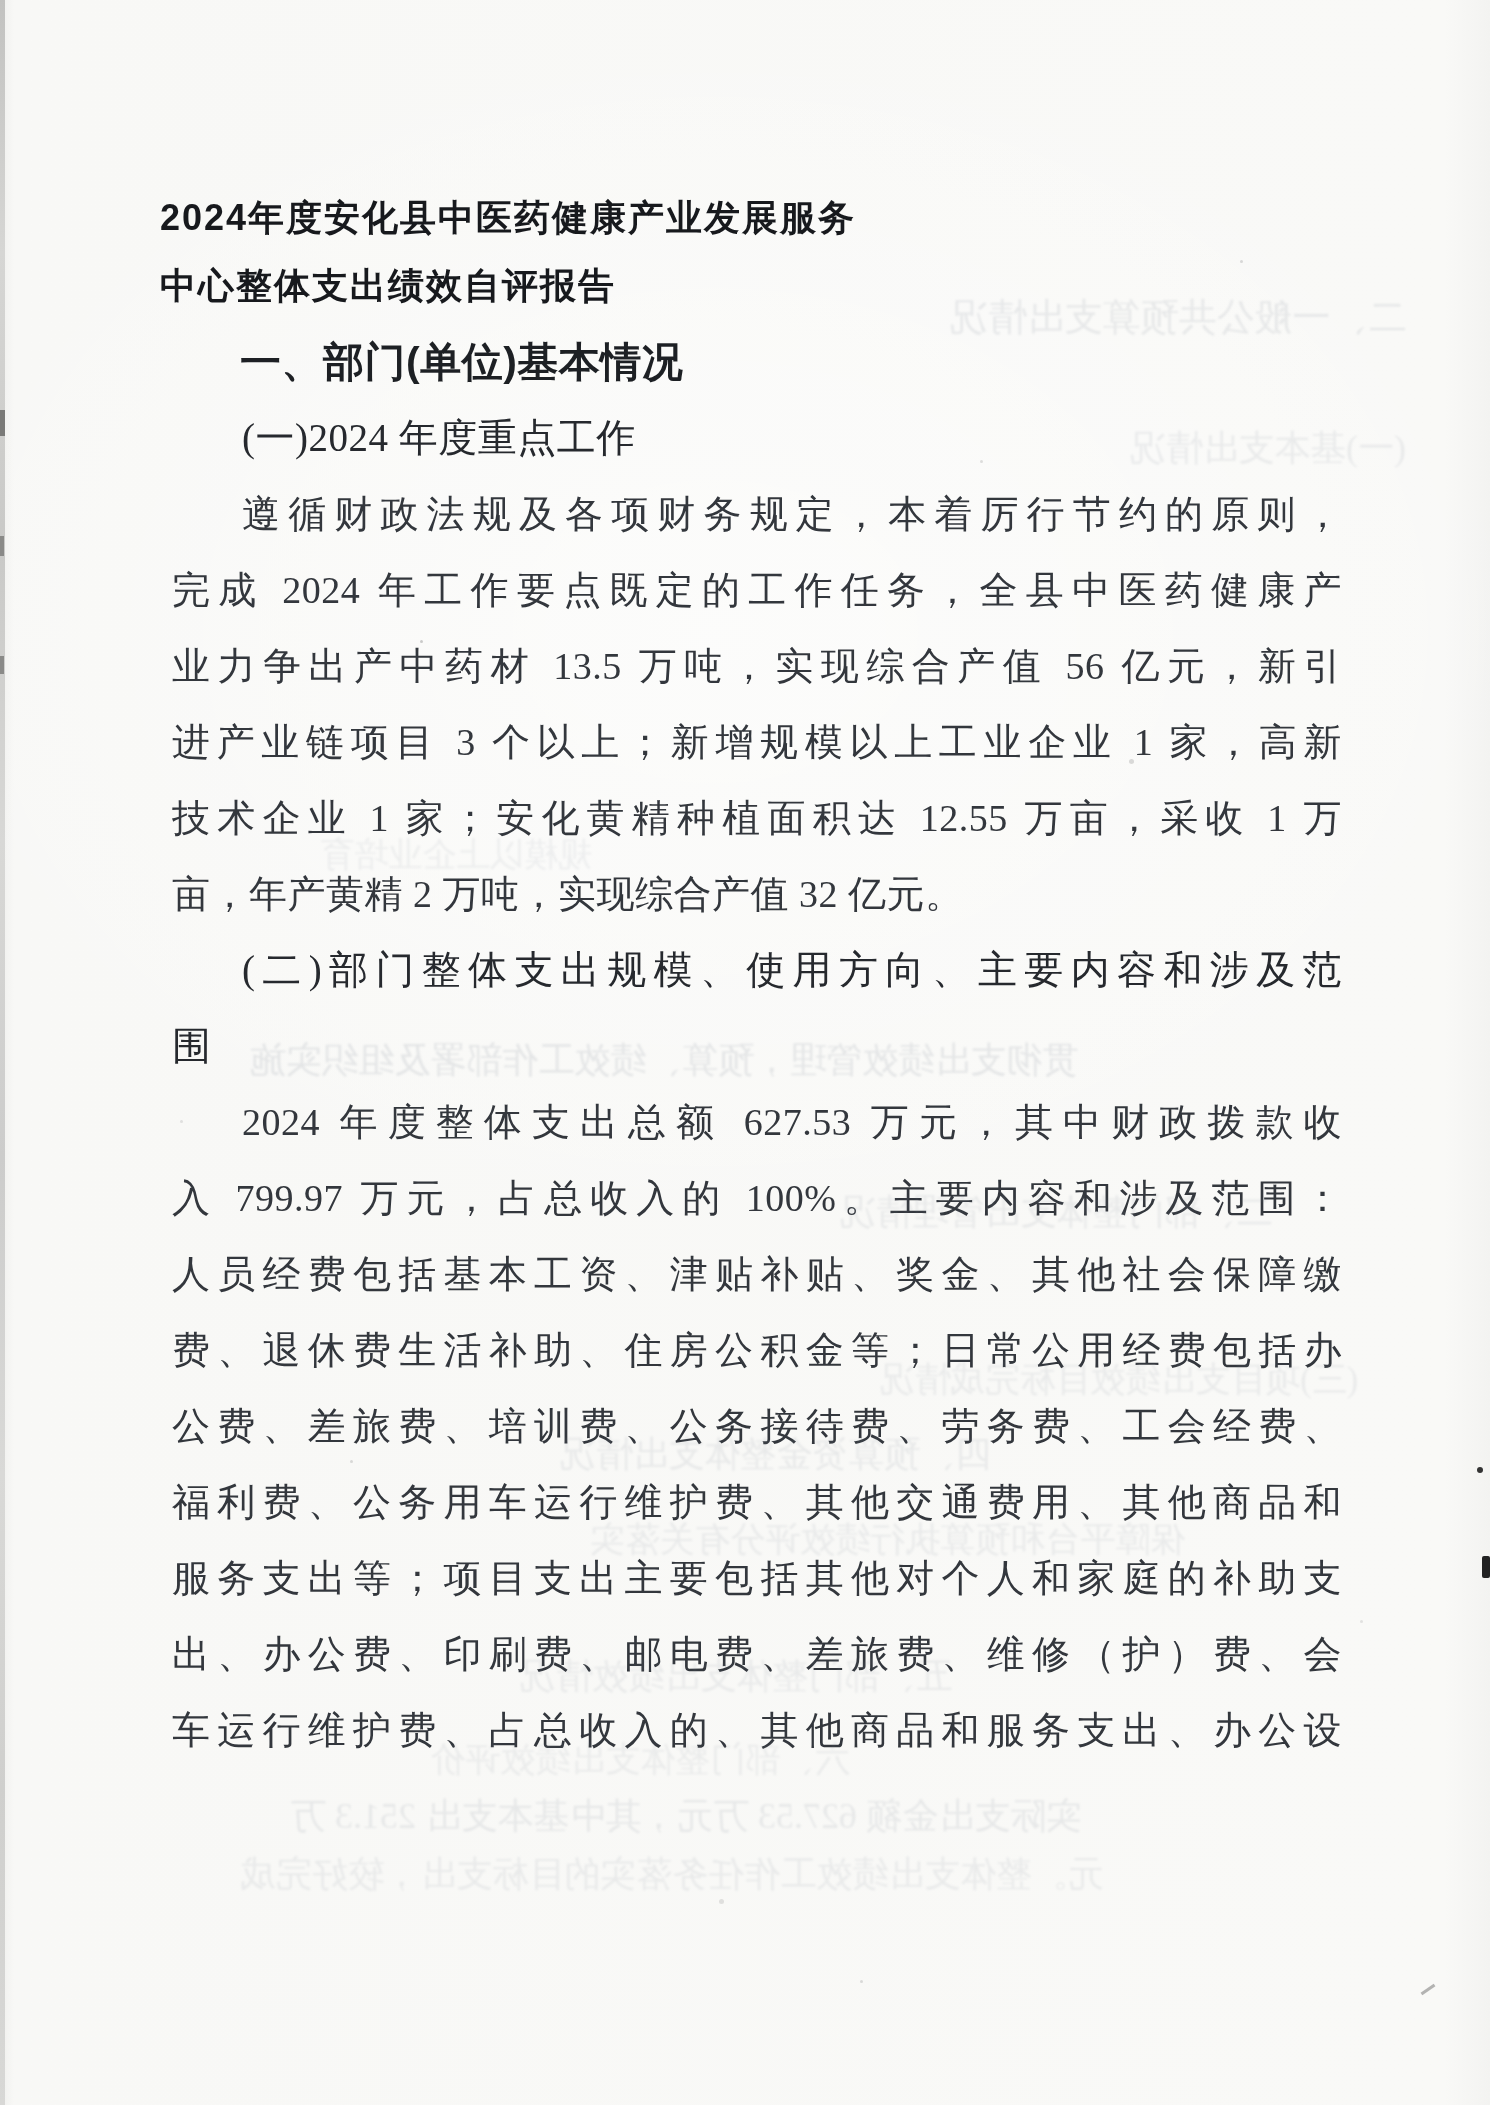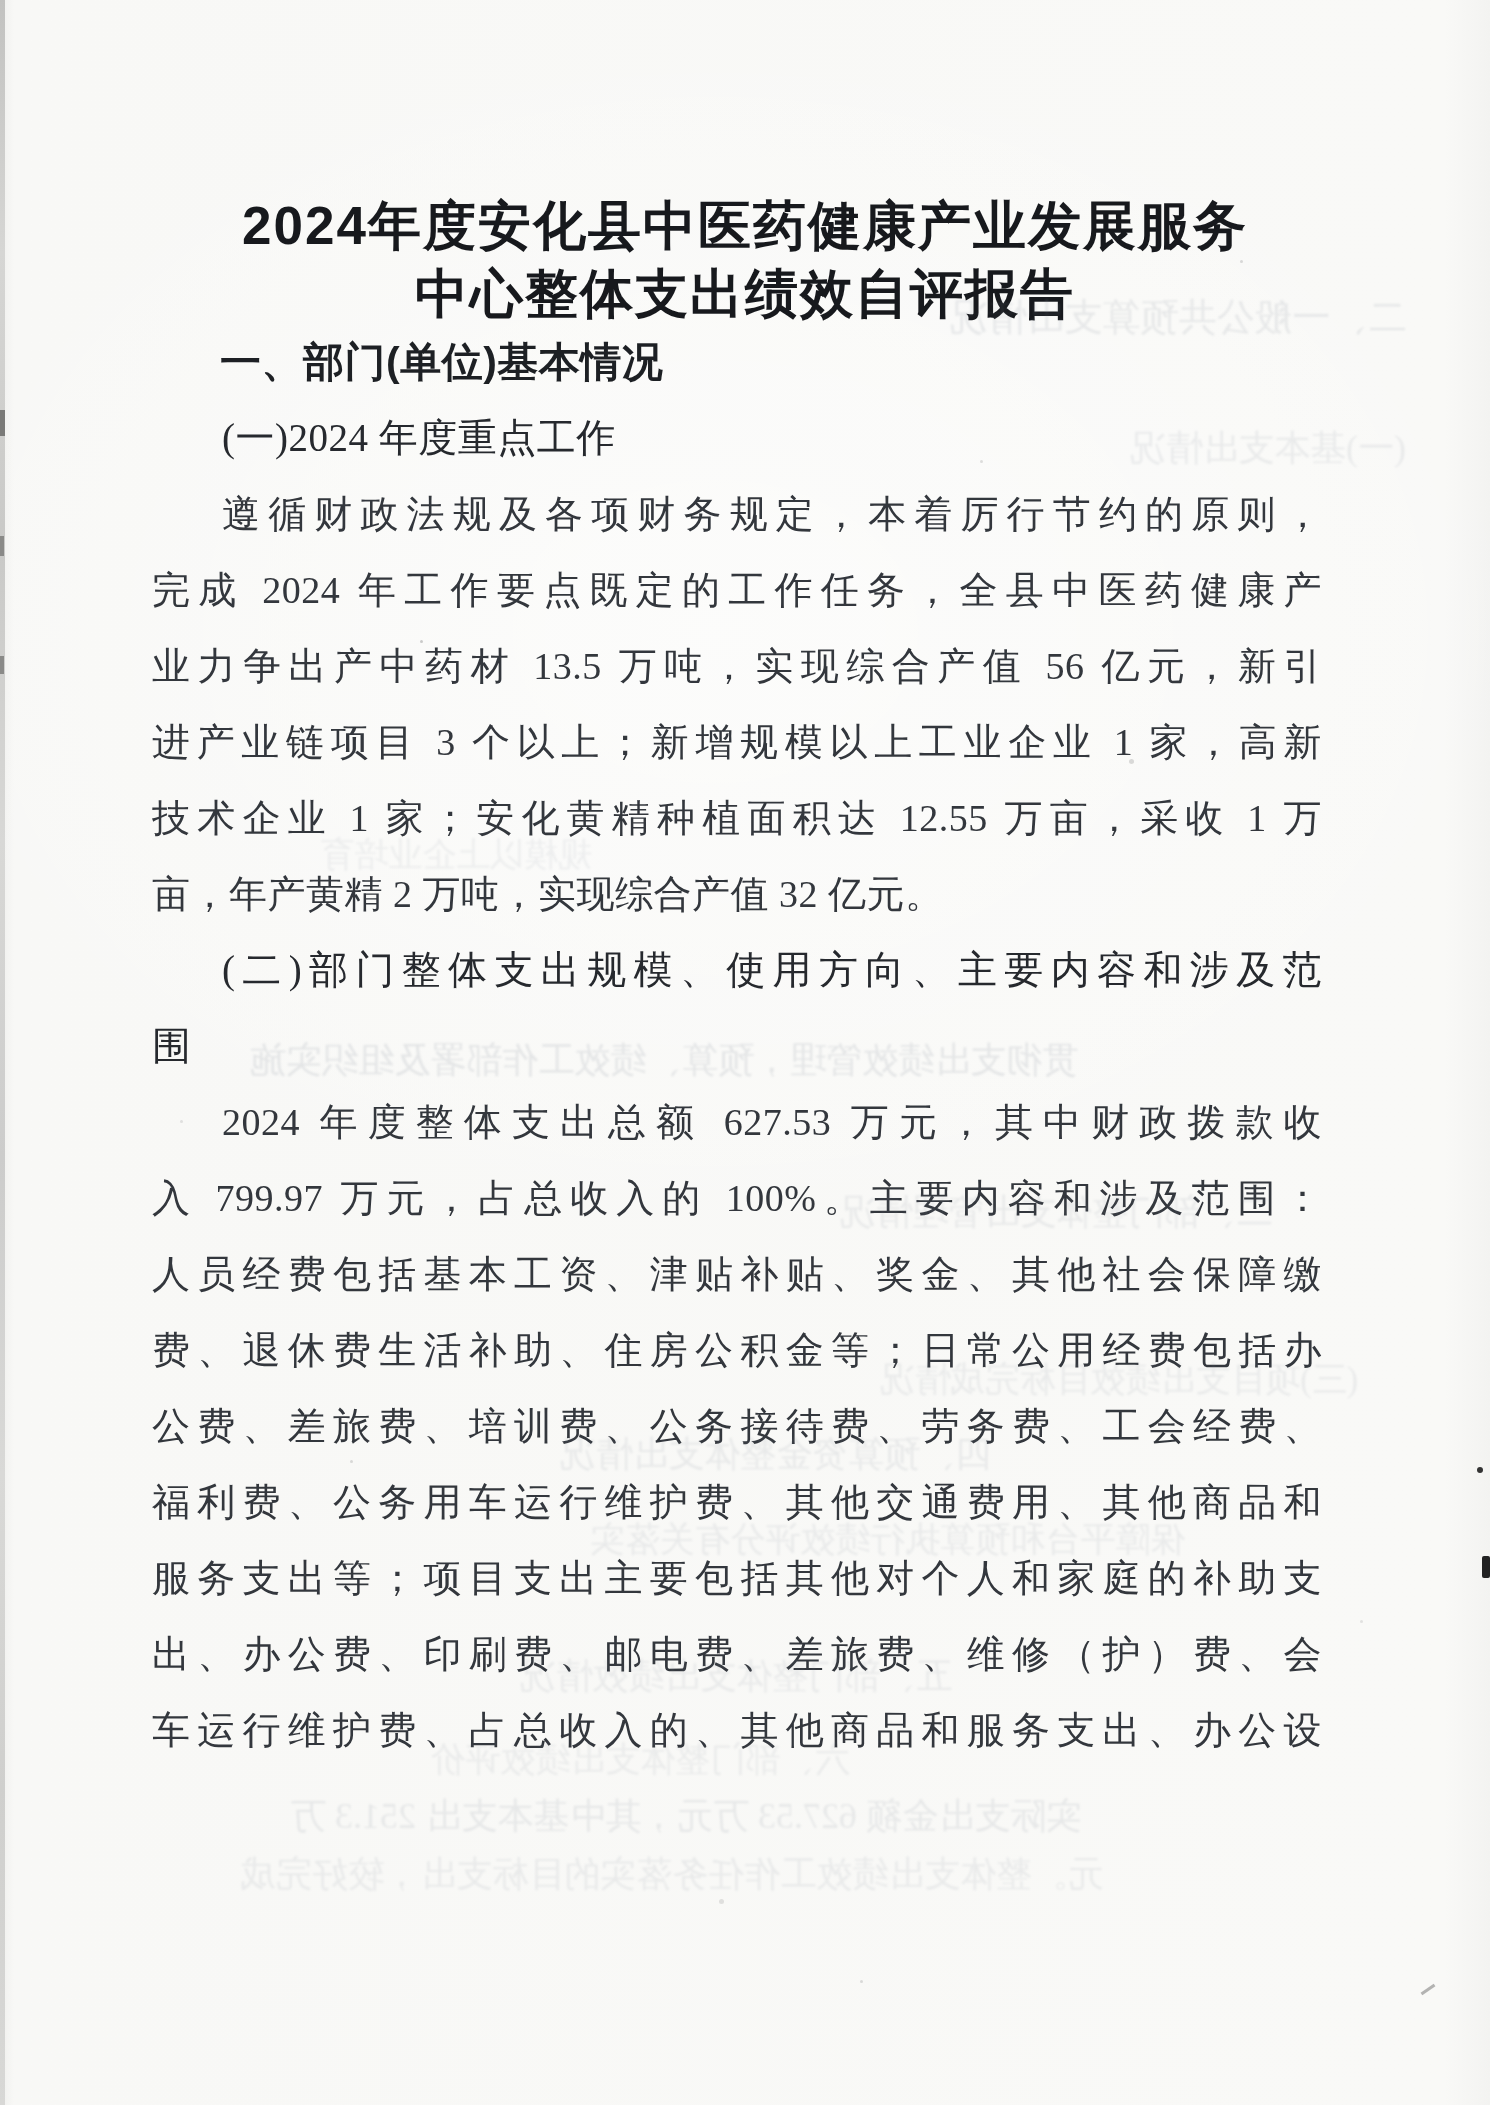--- a/index.html
+++ b/index.html
@@ -17,31 +17,31 @@
     color: #2e3237;
   }
   
   .edge-strip {
     position: absolute; left: 0; top: 0; bottom: 0; width: 5px;
     background: linear-gradient(180deg,
       #c2c2c0 0%, #d6d6d4 12%, #c9c9c7 26%, #d8d8d6 40%,
       #cccccb 55%, #d9d9d7 70%, #cfcfcd 85%, #d8d8d6 100%);
   }
   .title {
-    position: absolute; left: 160px; top: 192px; width: 1170px;
-    text-align: center;
+    position: absolute; left: 160px; top: 184px; width: 1170px;
+    text-align: left;
     font-family: "Liberation Sans", "DejaVu Sans", sans-serif;
     font-weight: 700;
-    font-size: 53px;
+    font-size: 36px;
     line-height: 68px;
     letter-spacing: 2px;
     color: #17191d;
   }
   .content {
-    position: absolute; left: 152px; top: 324px; width: 1170px;
+    position: absolute; left: 172px; top: 324px; width: 1170px;
   }
   .line {
     height: 76px;
     line-height: 76px;
     font-size: 38px;
     letter-spacing: 0.5px;
     color: #33373d;
   }
   .just {
     text-align: justify;

